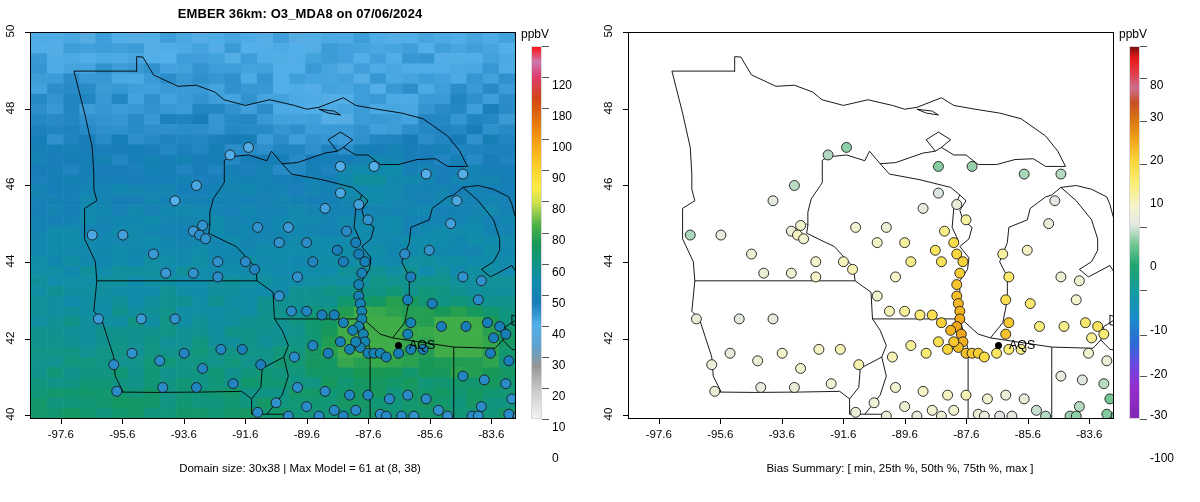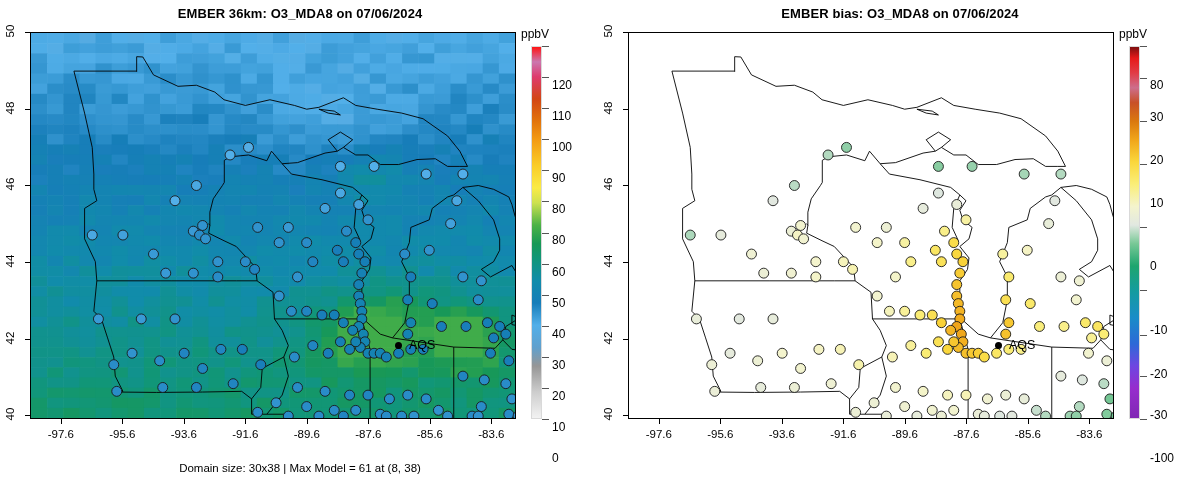--- a/index.html
+++ b/index.html
@@ -1418,21 +1418,21 @@
         <div class="ylab" style="left:-3px;top:408.2px;">40</div>
       </div>
 
     <div class="cbar-wrap" id="cbar-left">
       <div class="cbar-unit">ppbV</div>
       <div class="cbar-strip" id="cbar-strip-L" style="background: linear-gradient(to top, rgb(242, 242, 242) 0%, rgb(205, 205, 205) 7%, rgb(150, 150, 150) 14%, rgb(96, 160, 205) 19%, rgb(82, 175, 233) 25%, rgb(23, 125, 185) 31%, rgb(17, 140, 170) 37%, rgb(17, 150, 120) 43%, rgb(24, 152, 86) 47%, rgb(76, 178, 70) 52%, rgb(205, 225, 80) 58%, rgb(250, 235, 70) 62%, rgb(250, 205, 40) 68%, rgb(243, 155, 20) 75%, rgb(226, 116, 12) 80%, rgb(210, 70, 20) 86%, rgb(222, 60, 110) 92%, rgb(203, 120, 175) 96%, rgb(255, 20, 20) 100%);"></div>
       <div id="cbar-ticks-L">
           <div class="cbar-tick" style="top:0.0px;"></div>
           <div class="cbar-lab" style="top:0.0px;">120</div>
           <div class="cbar-tick" style="top:31.1px;"></div>
-          <div class="cbar-lab" style="top:31.1px;">110</div>
+          <div class="cbar-lab" style="top:31.1px;">180</div>
           <div class="cbar-tick" style="top:62.2px;"></div>
           <div class="cbar-lab" style="top:62.2px;">100</div>
           <div class="cbar-tick" style="top:93.3px;"></div>
           <div class="cbar-lab" style="top:93.3px;">90</div>
           <div class="cbar-tick" style="top:124.3px;"></div>
           <div class="cbar-lab" style="top:124.3px;">80</div>
           <div class="cbar-tick" style="top:155.4px;"></div>
           <div class="cbar-lab" style="top:155.4px;">80</div>
           <div class="cbar-tick" style="top:186.5px;"></div>
           <div class="cbar-lab" style="top:186.5px;">60</div>
@@ -1456,21 +1456,20 @@
       <span class="aqs-txt">AQS</span>
     </div>
 
     <div class="caption" id="cap-left">
       <div>Domain size: 30x38 | Max Model = 61 at (8, 38)</div>
     </div>
   </div>
 
   <div class="panel" id="panel-right">
 
-    <div class="panel-title">EMBER bias: O3_MDA8 on 07/06/2024</div>
 
     <div class="plotbox" id="plot-right">
       <svg class="mapsvg" viewBox="0 0 486 387" preserveAspectRatio="none">
         <defs>
             <clipPath id="clipR">
               <rect x="0" y="0" width="486" height="387"></rect>
             </clipPath>
           </defs>
         <g clip-path="url(#clipR)">
           <rect x="0" y="0" width="486" height="387" fill="#ffffff"></rect>
@@ -1698,15 +1697,16 @@
           <div class="cbar-lab" style="top:373.0px;">-100</div>
         </div>
     </div>
 
     <div class="aqs" id="aqs-right">
       <span class="aqs-dot"></span>
       <span class="aqs-txt">AQS</span>
     </div>
 
     <div class="caption" id="cap-right">
+      <div>Bias Summary: [ min, 25th %, 50th %, 75th %, max ]</div>
     </div>
   </div>
 </div>
 
 </body></html>

